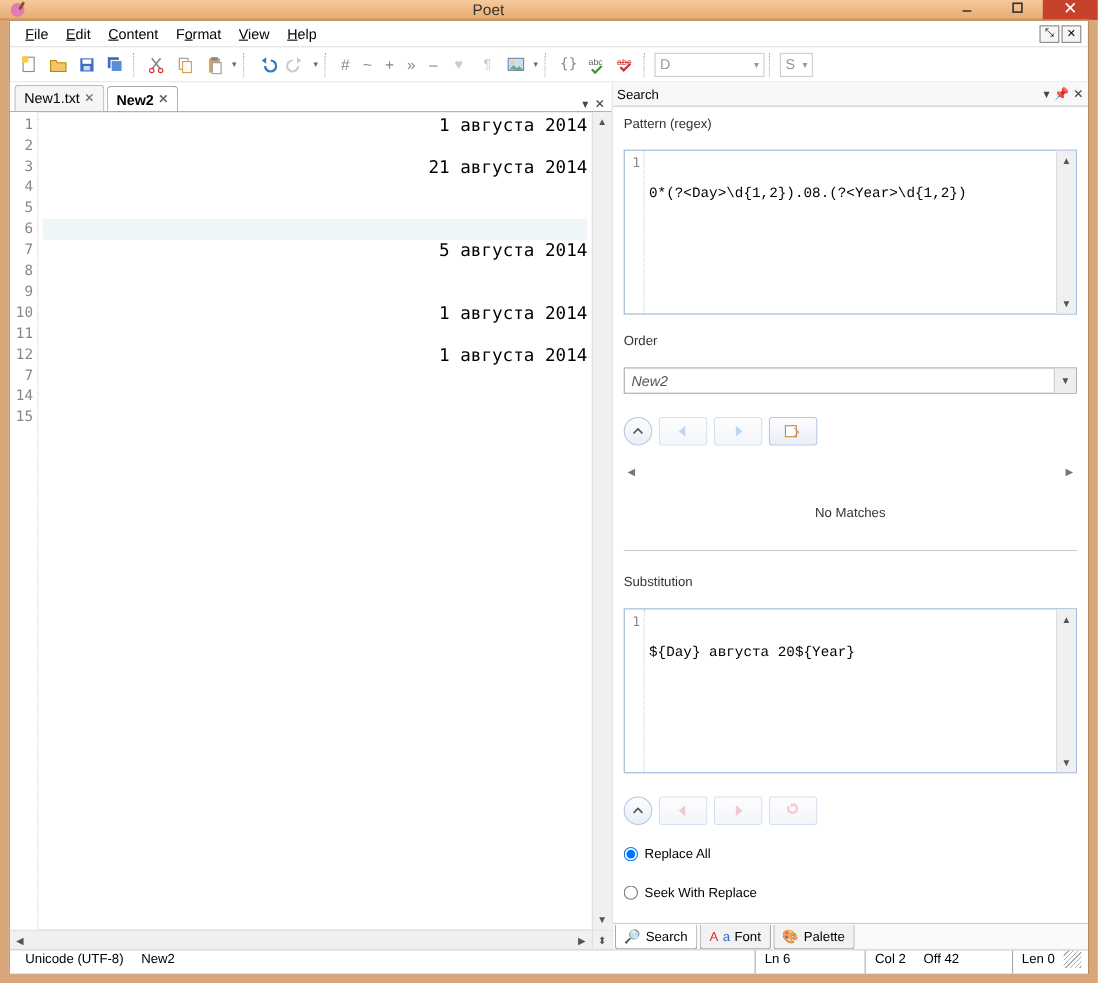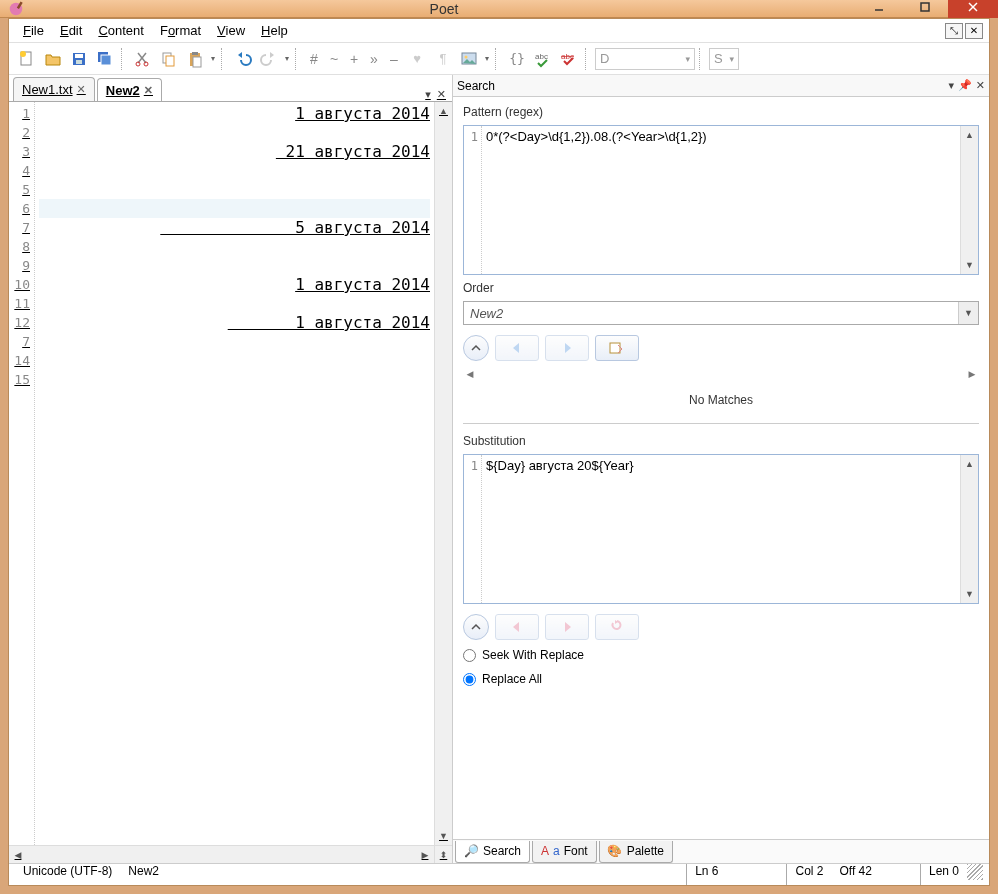--- a/index.html
+++ b/index.html
@@ -28,21 +28,21 @@
 
 .toolbar { height: 32px; display: flex; align-items: center; padding: 2px 6px; gap: 2px; border-bottom: 1px solid #e0e0e0; }
 .toolbar .tbtn { width: 24px; height: 24px; display: flex; align-items: center; justify-content: center; border-radius: 2px; }
 .toolbar .tsep { width: 6px; height: 22px; border-left: 1px dotted #aaa; margin: 0 2px; }
 .toolbar .tdrop { width: 8px; display: flex; align-items: center; justify-content: center; font-size: 8px; color: #666; }
 .toolbar .tchar { color: #888; font-size: 14px; width: 18px; text-align: center; }
 .toolbar .tbox { min-width: 100px; height: 22px; border: 1px solid #ccc; display: flex; align-items: center; padding: 0 4px; color: #999; }
 
 
 .main { flex: 1; display: flex; min-height: 0; }
-.editor-pane { width: 444px; display: flex; flex-direction: column; border-right: 1px solid #ccc; text-decoration: underline; }
+.editor-pane { width: 548px; display: flex; flex-direction: column; border-right: 1px solid #ccc; }
 .editor-tabs { height: 26px; display: flex; align-items: flex-end; padding: 0 4px; background: #fff; position: relative; }
 .editor-tabs .tab { height: 24px; padding: 2px 8px; border: 1px solid #aaa; border-bottom: none; border-radius: 4px 4px 0 0; background: #f5f5f5; display: flex; align-items: center; gap: 4px; margin-right: 2px; }
 .editor-tabs .tab.active { background: #fff; font-weight: bold; position: relative; top: 1px; }
 .editor-tabs .tab .close-x { font-size: 11px; color: #666; cursor: pointer; }
 .editor-tabs .tab-ctrl { margin-left: auto; display: flex; gap: 2px; align-items: center; font-size: 11px; color: #444; }
 .editor-tabs .tab-ctrl span { padding: 0 2px; cursor: pointer; }
 
 .editor-body { flex: 1; display: flex; border-top: 1px solid #aaa; position: relative; min-height: 0; }
 .gutter { width: 26px; background: #fff; border-right: 1px dotted #ccc; text-align: right; padding: 2px 4px 0 0; font-family: Consolas, monospace; font-size: 13px; color: #888; line-height: 19px; }
 .code { flex: 1; font-family: Consolas, monospace; font-size: 16px; line-height: 19px; padding: 2px 4px; white-space: pre; position: relative; text-align: right; }
@@ -60,25 +60,25 @@
 .search-pane { flex: 1; display: flex; flex-direction: column; background: #fff; }
 .panel-header { height: 22px; background: #f8f8f8; border-bottom: 1px solid #ccc; display: flex; align-items: center; padding: 0 4px; font-size: 12px; }
 .panel-header .ph-title { flex: 1; }
 .panel-header .ph-ctrl { display: flex; gap: 4px; font-size: 11px; color: #444; }
 .panel-header .ph-ctrl span { cursor: pointer; }
 
 .search-tabs { height: 26px; display: flex; align-items: flex-end; padding: 2px 4px 0 4px; border-bottom: 1px solid #aaa; }
 .search-tabs .stab { padding: 3px 12px; border: 1px solid #aaa; border-bottom: none; border-radius: 3px 3px 0 0; background: #f0f0f0; margin-right: 2px; font-size: 12px; }
 .search-tabs .stab.active { background: #fff; position: relative; top: 1px; }
 
-.search-body { flex: 1; padding: 8px 10px; overflow: auto; display: flex; flex-direction: column; gap: 6px; }
+.search-body { flex: 1; padding: 8px 10px; overflow: auto; display: flex; flex-direction: column; gap: 17px; }
 .field-label { font-size: 12px; color: #333; }
 .regex-box { border: 1px solid #9cb6d8; height: 150px; display: flex; position: relative; }
 .regex-box .rg-gutter { width: 18px; border-right: 1px dotted #ccc; text-align: right; padding: 2px 3px 0 0; font-family: Consolas, monospace; font-size: 12px; color: #888; line-height: 18px; }
-.regex-box .rg-text { flex: 1; font-family: Liberation Sans, sans-serif; font-size: 13px; padding: 2px 4px; line-height: 18px; white-space: pre; }
+.regex-box .rg-text { flex: 1; font-family: Liberation Mono, monospace; font-size: 13px; padding: 2px 4px; line-height: 18px; white-space: pre; margin-top: 28px; }
 .regex-box .rg-scroll { width: 18px; background: #f0f0f0; border-left: 1px solid #ddd; display: flex; flex-direction: column; }
 .regex-box .rg-scroll .arrow { height: 18px; display:flex; align-items:center; justify-content:center; font-size:9px; color:#555;}
 .regex-box .rg-scroll .track { flex:1; }
 
 .combo { height: 24px; border: 1px solid #aaa; display: flex; align-items: center; padding: 0 6px; font-style: italic; color: #555; position: relative; }
 .combo .drop { position: absolute; right: 0; top: 0; width: 20px; height: 100%; border-left: 1px solid #ccc; display:flex; align-items:center; justify-content:center; background:#eee; font-size:9px;}
 
 .nav-row { display: flex; gap: 6px; align-items: center; margin-top: 4px; }
 .nav-btn { width: 44px; height: 26px; border: 1px solid #b8c8e0; border-radius: 3px; background: linear-gradient(#fdfdfd,#e8eef8); display: flex; align-items: center; justify-content: center; }
 .nav-btn.small { width: 26px; height: 26px; border-radius: 13px; }
@@ -394,26 +394,26 @@
             </div>
           <div class="nav-btn disabled">
               <svg viewBox="0 0 18 14">
                 <path d="M5 3a4 4 0 1 0 4-2" stroke="#e89bb0" stroke-width="2" fill="none"></path>
                 <path d="M7 0l3 2-3 2z" fill="#e89bb0"></path>
               </svg>
             </div>
         </div>
 
         <label class="radio-row">
+          <input type="radio" name="repl" checked="" style="">
+          <span>Replace All</span>
+        </label>
+        <label class="radio-row">
           <input type="radio" name="repl" style="">
           <span>Seek With Replace</span>
-        </label>
-        <label class="radio-row">
-          <input type="radio" name="repl" checked="" style="">
-          <span>Replace All</span>
         </label>
       </div>
 
       <div class="bottom-tabs">
         <div class="btab active">
           <span>🔎</span>
           <span>Search</span>
         </div>
         <div class="btab">
           <span style="color:#c33;">A</span>

